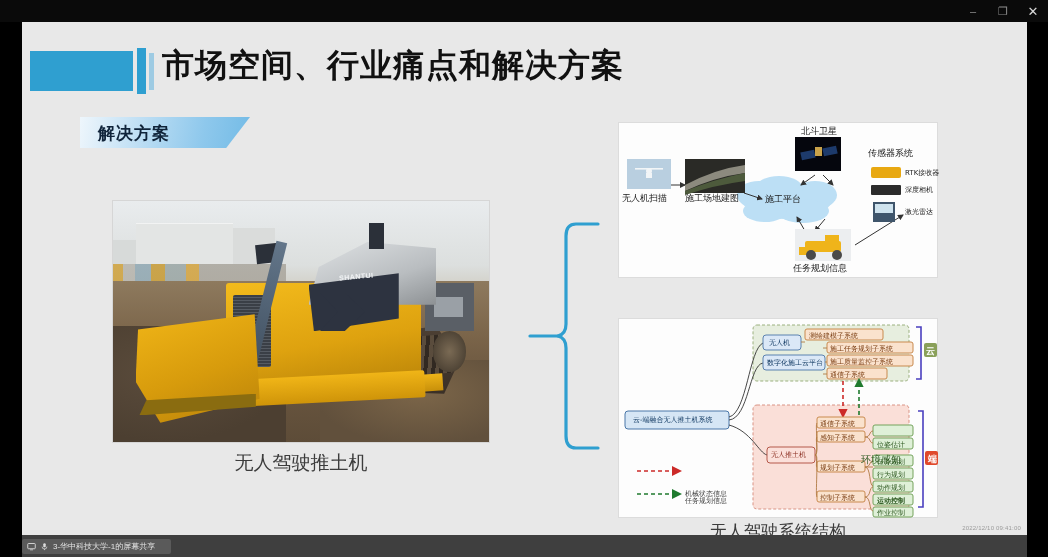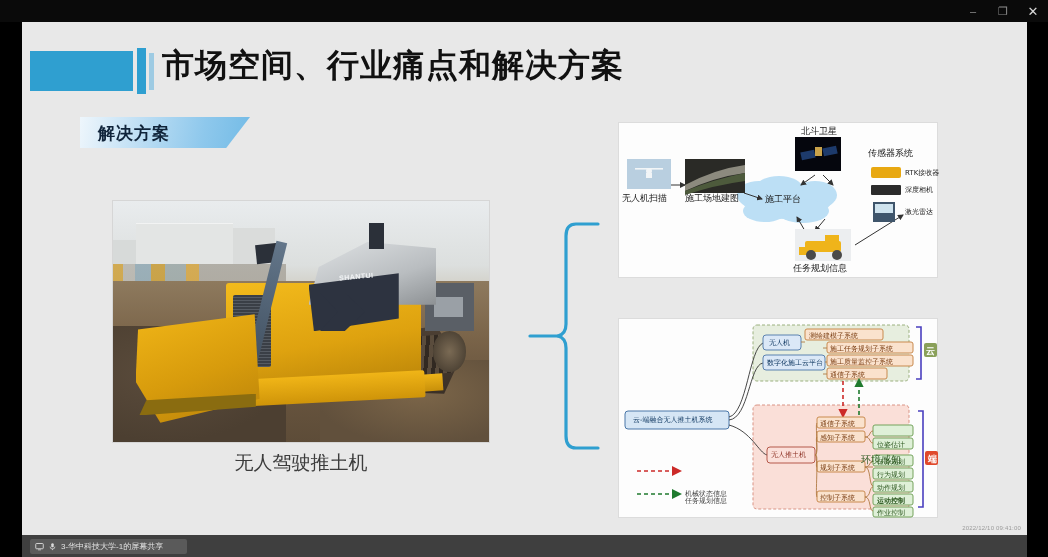--- a/index.html
+++ b/index.html
@@ -172,21 +172,21 @@
     font-size: 6px; color: #9b9b9b; letter-spacing: .2px;
   }
 
   
   #taskbar {
     position: absolute; left: 22px; bottom: 0; width: 1005px; height: 22px;
     background: #3f3f3f; display: flex; align-items: center;
   }
   #share-chip {
     display: flex; align-items: center; gap: 4px;
-    margin-left: 8px; padding: 2px 24px 2px 5px;
+    margin-left: 0; padding: 2px 16px 2px 5px;
     background: #5a5a5a; border-radius: 2px;
     color: #e2e2e2; font-size: 8px; white-space: nowrap;
   }
   .chip-ico { width: 9px; height: 9px; display:block; }
 
   
   .dl { position: absolute; font-family: "DejaVu Sans","Liberation Sans",sans-serif;
         color:#1b1b1b; white-space: nowrap; }
 </style>
 </head>
@@ -440,20 +440,21 @@
       <div class="dl" style="left:258px;top:151px;font-size:7px;color:#2f5a22;">行为规划</div>
       <div class="dl" style="left:258px;top:164px;font-size:7px;color:#2f5a22;">动作规划</div>
       <div class="dl" style="left:258px;top:177px;font-size:7px;color:#2f5a22;font-weight:bold;">运动控制</div>
       <div class="dl" style="left:258px;top:189px;font-size:7px;color:#2f5a22;">作业控制</div>
       <div class="dl" style="left:309px;top:134px;font-size:9px;color:#fff;font-weight:bold;">端</div>
 
       <div class="dl" style="left:66px;top:147px;font-size:7px;color:#444;margin-top:30px;">任务规划信息</div>
       <div class="dl" style="left:66px;top:170px;font-size:7px;color:#444;">机械状态信息</div>
     </div>
 
+    <div id="diag-bottom-caption">无人驾驶系统结构</div>
 
     <div id="slide-stamp">2022/12/10 09:41:00</div>
   </div>
 
   <div id="taskbar">
     <div id="share-chip">
       <svg class="chip-ico" viewBox="0 0 12 12">
         <rect x="1" y="2" width="10" height="7" rx="1" fill="none" stroke="#dcdcdc" stroke-width="1.2"></rect>
         <rect x="4" y="10" width="4" height="1" fill="#dcdcdc"></rect>
       </svg>

